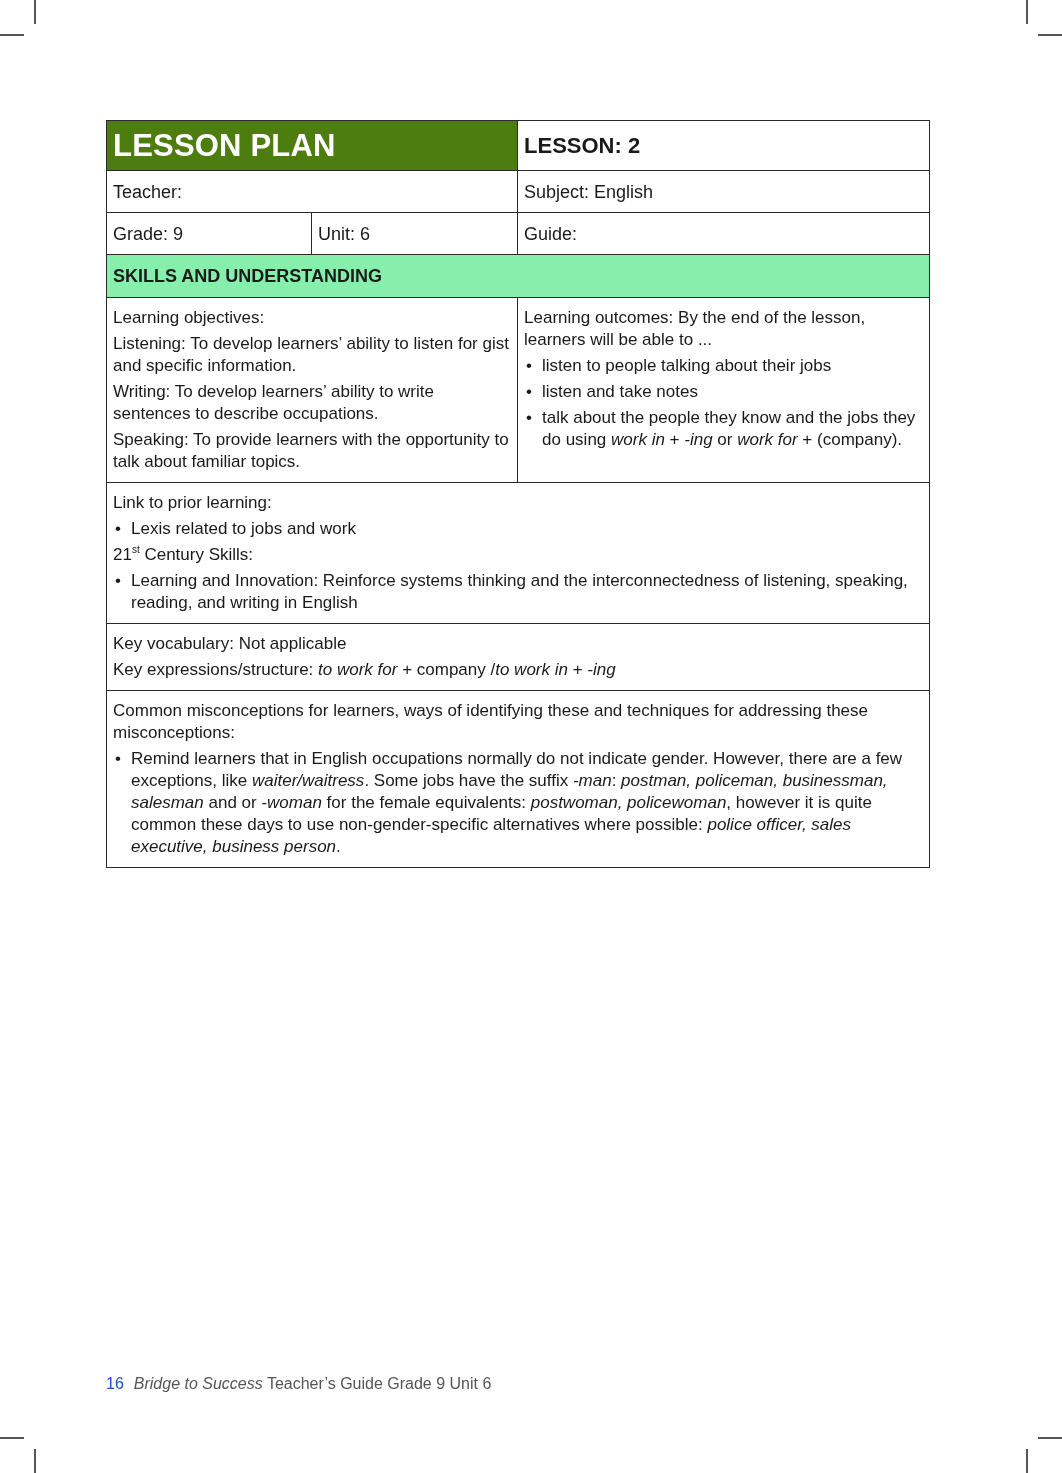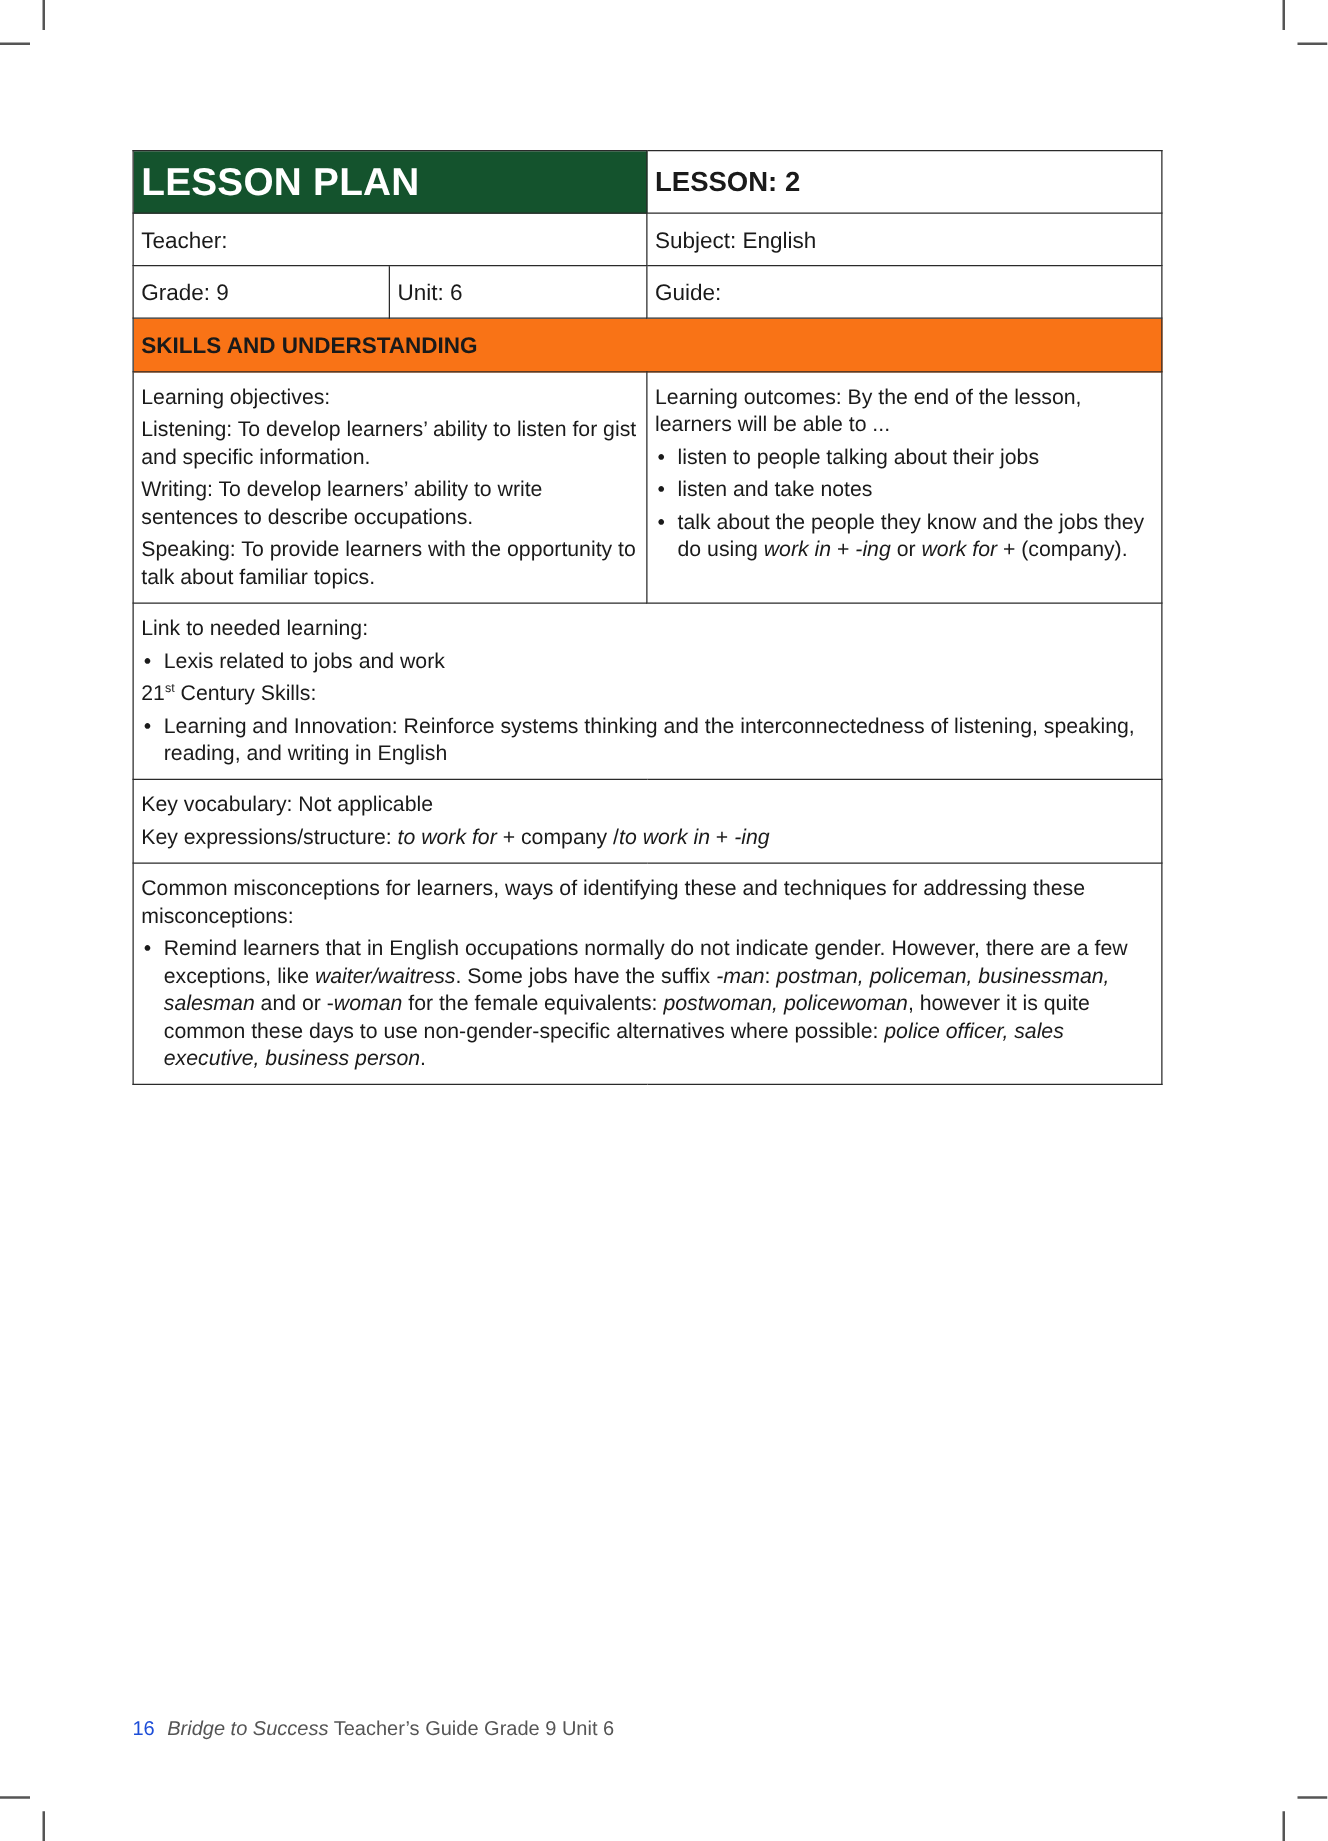--- a/index.html
+++ b/index.html
@@ -13,27 +13,27 @@
 
     table.plan {
       position: absolute; left: 106px; top: 120px; width: 823px;
       border-collapse: collapse; table-layout: fixed;
       font-size: 17px; line-height: 22px;
     }
     table.plan td {
       border: 1.5px solid #2a2a2a; padding: 0 6px; vertical-align: top;
     }
     .title-cell {
-      background: #14532d; color: #ffffff; font-weight: bold; font-size: 31px;
+      background: #4d7c0f; color: #ffffff; font-weight: bold; font-size: 31px;
       height: 49px; vertical-align: middle !important; letter-spacing: 0.2px;
     }
     .lesson-cell { font-weight: bold; font-size: 22px; vertical-align: middle !important; }
     .row-h { height: 41px; vertical-align: middle !important; font-weight: normal; font-size: 18px; }
     .section-head {
-      background: #f97316; font-weight: bold; font-size: 18px; height: 42px;
+      background: #86efac; font-weight: bold; font-size: 18px; height: 42px;
       vertical-align: middle !important;
     }
     .b { font-weight: normal; }
     .i { font-style: italic; }
     p { margin: 0; }
     .cell-pad { padding-top: 9px !important; padding-bottom: 9px !important; }
     .para { margin-top: 4px; }
     ul.bl { list-style: none; margin: 0; padding: 0; }
     ul.bl li { position: relative; padding-left: 18px; margin-top: 4px; }
     ul.bl li::before { content: "•"; position: absolute; left: 2px; top: 0; }
@@ -90,21 +90,21 @@
       <p class="b">Learning outcomes: By the end of the lesson, learners will be able to ...</p>
       <ul class="bl">
         <li>listen to people talking about their jobs</li>
         <li>listen and take notes</li>
         <li><span>talk about the people they know and the jobs they do using </span><span class="i">work in</span><span> + </span><span class="i">-ing</span><span> or </span><span class="i">work for</span><span> + (company).</span></li>
       </ul>
     </td>
   </tr>
   <tr>
     <td colspan="3" class="cell-pad">
-      <p class="b">Link to needed learning:</p>
+      <p class="b">Link to prior learning:</p>
       <ul class="bl">
         <li>Lexis related to jobs and work</li>
       </ul>
       <p class="b para"><span>21</span><sup>st</sup><span> Century Skills:</span></p>
       <ul class="bl">
         <li>Learning and Innovation: Reinforce systems thinking and the interconnectedness of listening, speaking, reading, and writing in English</li>
       </ul>
     </td>
   </tr>
   <tr>

